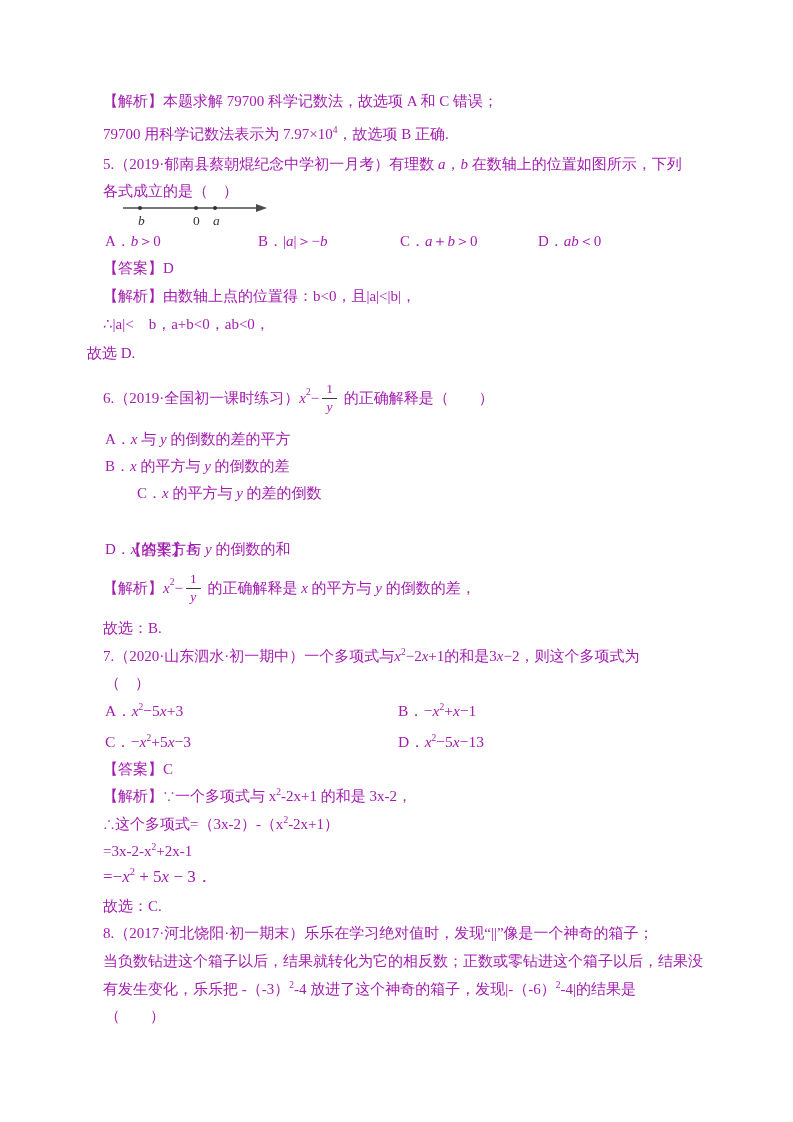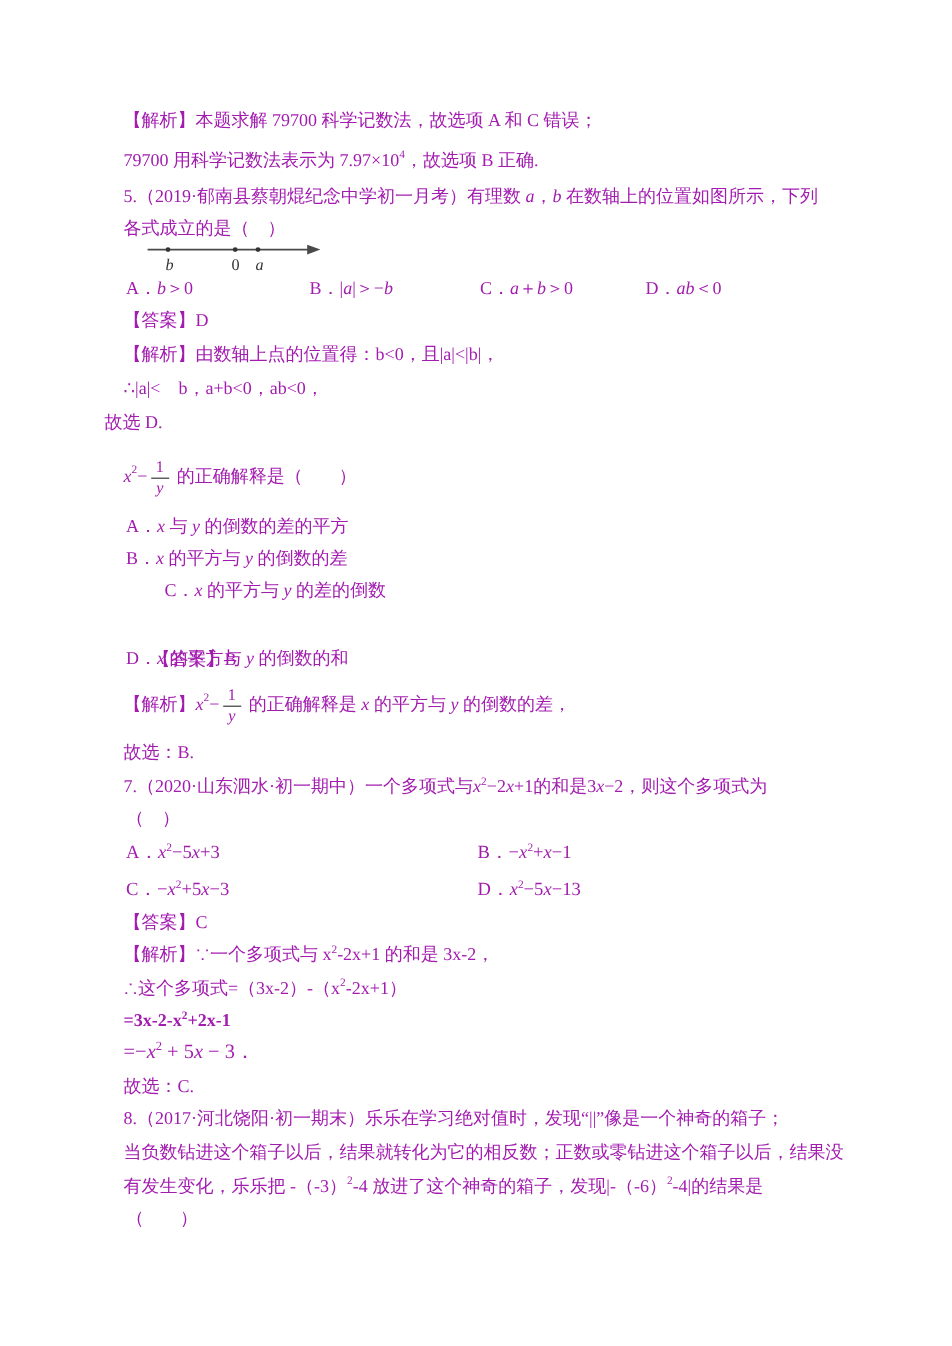--- a/index.html
+++ b/index.html
@@ -82,38 +82,38 @@
         <text x="93" y="28" font-size="13.5" fill="#333333" class="nl-label" font-style="italic">a</text>
       </svg>
       <div class="line" style="top: 230px; left: 105px;"><span>A．</span><span class="m">b</span><span class="mr">＞0</span></div>
       <div class="line" style="top: 230px; left: 258px;"><span>B．</span><span class="mr">|</span><span class="m">a</span><span class="mr">|＞−</span><span class="m">b</span></div>
       <div class="line" style="top: 230px; left: 400px;"><span>C．</span><span class="m">a</span><span class="mr">＋</span><span class="m">b</span><span class="mr">＞0</span></div>
       <div class="line" style="top: 230px; left: 538px;"><span>D．</span><span class="m">ab</span><span class="mr">＜0</span></div>
       <div class="line" style="top: 257px; left: 103px;"><span>【答案】D</span></div>
       <div class="line" style="top: 285px; left: 103px;"><span>【解析】由数轴上点的位置得：b&lt;0，且|a|&lt;|b|，</span></div>
       <div class="line" style="top: 313px; left: 103px; text-align: center;"><span>∴|a|&lt;　b，a+b&lt;0，ab&lt;0，</span></div>
       <div class="line" style="top: 342px; left: 87px;"><span>故选 D.</span></div>
-      <div class="line tall" style="top: 375px; left: 103px;"><span class="m">x</span><sup>2</sup><span class="mr">−</span><span class="frac"><span class="fnum">1</span><span class="fden">y</span></span><span> 的正确解释是（　　）</span></div>
+      <div class="line tall" style="top: 375px; left: 103px;"><span>6.（2019·全国初一课时练习）</span><span class="m">x</span><sup>2</sup><span class="mr">−</span><span class="frac"><span class="fnum">1</span><span class="fden">y</span></span><span> 的正确解释是（　　）</span></div>
       <div class="line" style="top: 428px; left: 105px; font-family: Liberation Serif, serif;"><span>A．</span><span class="m">x</span><span> 与 </span><span class="m">y</span><span> 的倒数的差的平方</span></div>
       <div class="line" style="top: 455px; left: 105px;"><span>B．</span><span class="m">x</span><span> 的平方与 </span><span class="m">y</span><span> 的倒数的差</span></div>
       <div class="line" style="top: 482px; left: 105px; margin-left: 32px;"><span>C．</span><span class="m">x</span><span> 的平方与 </span><span class="m">y</span><span> 的差的倒数</span></div>
       <div class="line" style="top: 510px; left: 105px; margin-top: 28px;"><span>D．</span><span class="m">x</span><span> 的平方与 </span><span class="m">y</span><span> 的倒数的和</span></div>
       <div class="line" style="top: 539px; left: 103px; margin-left: 24px;"><span>【答案】B</span></div>
       <div class="line tall" style="top: 565px; left: 103px;"><span>【解析】</span><span class="m">x</span><sup>2</sup><span class="mr">−</span><span class="frac"><span class="fnum">1</span><span class="fden">y</span></span><span> 的正确解释是 </span><span class="m">x</span><span> 的平方与 </span><span class="m">y</span><span> 的倒数的差，</span></div>
       <div class="line" style="top: 617px; left: 103px;"><span>故选：B.</span></div>
       <div class="line" style="top: 645px; left: 103px;"><span>7.（2020·山东泗水·初一期中）一个多项式与</span><span class="m">x</span><sup>2</sup><span class="mr">−2</span><span class="m">x</span><span class="mr">+1</span><span>的和是</span><span class="mr">3</span><span class="m">x</span><span class="mr">−2</span><span>，则这个多项式为</span></div>
       <div class="line" style="top: 672px; left: 105px;"><span>（　）</span></div>
       <div class="line opt" style="top: 700px; left: 105px; text-align: center;"><span>A．</span><span class="m">x</span><sup>2</sup><span class="mr">−5</span><span class="m">x</span><span class="mr">+3</span></div>
       <div class="line opt" style="top: 700px; left: 398px;"><span>B．</span><span class="mr">−</span><span class="m">x</span><sup>2</sup><span class="mr">+</span><span class="m">x</span><span class="mr">−1</span></div>
       <div class="line opt" style="top: 731px; left: 105px;"><span>C．</span><span class="mr">−</span><span class="m">x</span><sup>2</sup><span class="mr">+5</span><span class="m">x</span><span class="mr">−3</span></div>
       <div class="line opt" style="top: 731px; left: 398px;"><span>D．</span><span class="m">x</span><sup>2</sup><span class="mr">−5</span><span class="m">x</span><span class="mr">−13</span></div>
       <div class="line" style="top: 758px; left: 103px;"><span>【答案】C</span></div>
       <div class="line" style="top: 785px; left: 103px;"><span>【解析】∵一个多项式与 x</span><sup>2</sup><span>-2x+1 的和是 3x-2，</span></div>
       <div class="line" style="top: 813px; left: 103px;"><span>∴这个多项式=（3x-2）-（x</span><sup>2</sup><span>-2x+1）</span></div>
-      <div class="line" style="top: 840px; left: 103px; font-weight: bold;"><span>=3x-2-x</span><sup>2</sup><span>+2x-1</span></div>
+      <div class="line" style="top: 840px; left: 103px;"><span>=3x-2-x</span><sup>2</sup><span>+2x-1</span></div>
       <div class="line big" style="top: 866px; left: 103px;"><span class="mr">=−</span><span class="m">x</span><sup>2</sup><span class="mr"> + 5</span><span class="m">x</span><span class="mr"> − 3</span><span>．</span></div>
       <div class="line" style="top: 895px; left: 103px;"><span>故选：C.</span></div>
       <div class="line" style="top: 922px; left: 103px;"><span>8.（2017·河北饶阳·初一期末）乐乐在学习绝对值时，发现“||”像是一个神奇的箱子；</span></div>
       <div class="line" style="top: 950px; left: 103px;"><span>当负数钻进这个箱子以后，结果就转化为它的相反数；正数或零钻进这个箱子以后，结果没</span></div>
       <div class="line" style="top: 978px; left: 103px;"><span>有发生变化，乐乐把 -（-3）</span><sup>2</sup><span>-4 放进了这个神奇的箱子，发现|-（-6）</span><sup>2</sup><span>-4|的结果是</span></div>
       <div class="line" style="top: 1005px; left: 105px;"><span>（　　）</span></div>
     </div>
 </div>
 
 </body></html>

